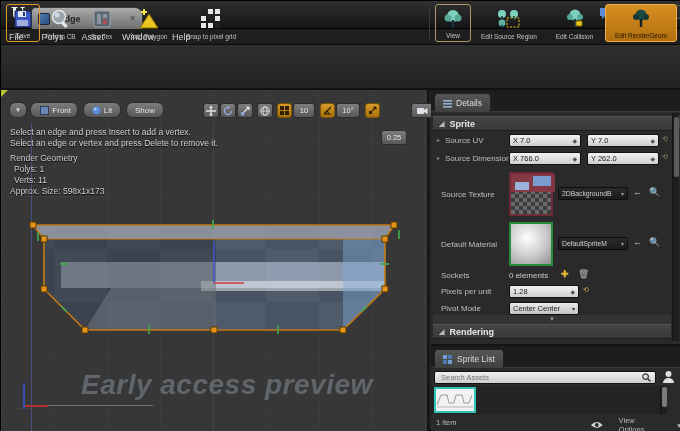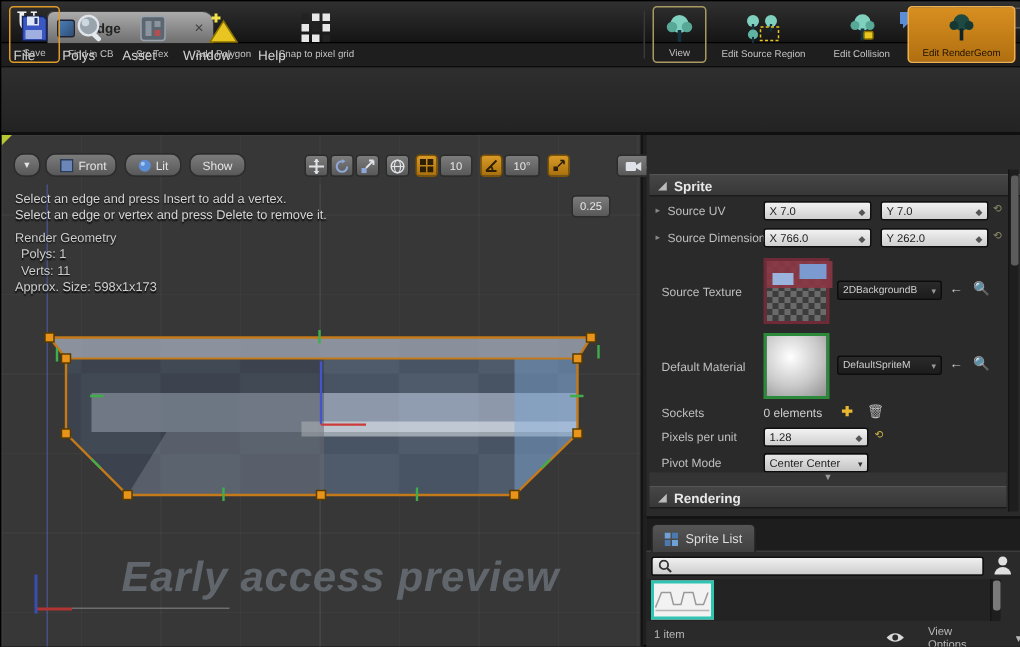--- a/index.html
+++ b/index.html
@@ -374,20 +374,32 @@
       <rect x="81" y="237" width="6" height="6"></rect>
       <rect x="210" y="237" width="6" height="6"></rect>
       <rect x="339" y="237" width="6" height="6"></rect>
     </g>
   </svg>
 
   <div class="abs watermark" style="left:80px;top:368px;font-style:italic;">Early access preview</div>
 
   <div class="abs rpanel"></div>
 
+  <div class="abs" style="left:430px;top:89px;width:250px;height:21px;">
+    <div class="ptabbar">
+      <div class="ptab">
+        <svg width="9" height="9" viewBox="0 0 9 9">
+            <rect x="0" y="1" width="9" height="1.6" fill="#9ab0d0"></rect>
+            <rect x="0" y="4" width="9" height="1.6" fill="#9ab0d0"></rect>
+            <rect x="0" y="7" width="9" height="1.6" fill="#9ab0d0"></rect>
+          </svg>
+        <span>Details</span>
+      </div>
+    </div>
+  </div>
 
   <div class="abs sechdr" style="left:432px;top:115px;width:278px;">
     <span class="arr">◢</span>
     <span>Sprite</span>
   </div>
 
   <span class="abs smicon" style="left:436px;top:135px;font-size:6px;color:#888;">▸</span>
   <div class="abs drow-label" style="left:444px;top:135px;">Source UV</div>
   <div class="abs numfield" style="left:508px;top:133px;width:72px;">
     <span>X  7.0</span>
@@ -469,20 +481,21 @@
             <rect x="0" y="0" width="4" height="4" fill="#6fa0d8"></rect>
             <rect x="5" y="0" width="4" height="4" fill="#4a7ab0"></rect>
             <rect x="0" y="5" width="4" height="4" fill="#4a7ab0"></rect>
             <rect x="5" y="5" width="4" height="4" fill="#6fa0d8"></rect>
           </svg>
         <span>Sprite List</span>
       </div>
     </div>
 
     <div class="searchbox abs" style="left:3px;top:25px;width:222px;">
+      <input type="text" placeholder="Search Assets" style="">
       <svg width="9" height="9" viewBox="0 0 9 9">
           <circle cx="3.6" cy="3.6" r="2.8" fill="none" stroke="#333" stroke-width="1.2"></circle>
           <line x1="5.8" y1="5.8" x2="8.4" y2="8.4" stroke="#333" stroke-width="1.4"></line>
         </svg>
     </div>
     <svg class="abs" style="left:231px;top:24px;" width="13" height="14" viewBox="0 0 13 14">
         <circle cx="6.5" cy="4" r="3" fill="#e0e0e0"></circle>
         <path d="M1,13 a5.5,5 0 0 1 11,0 z" fill="#e0e0e0"></path>
       </svg>
 

